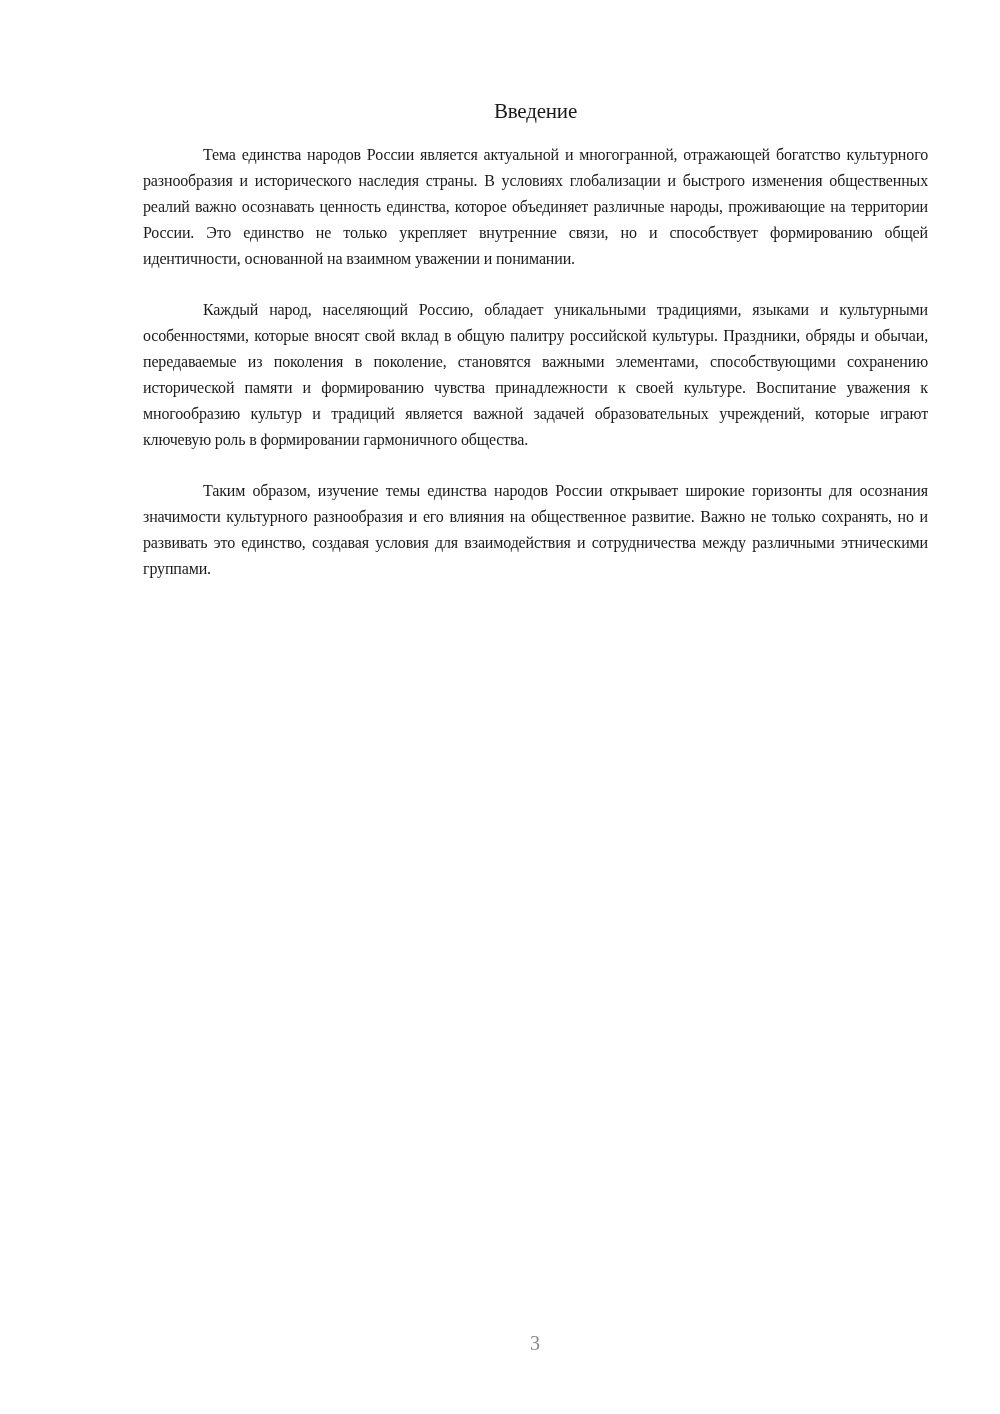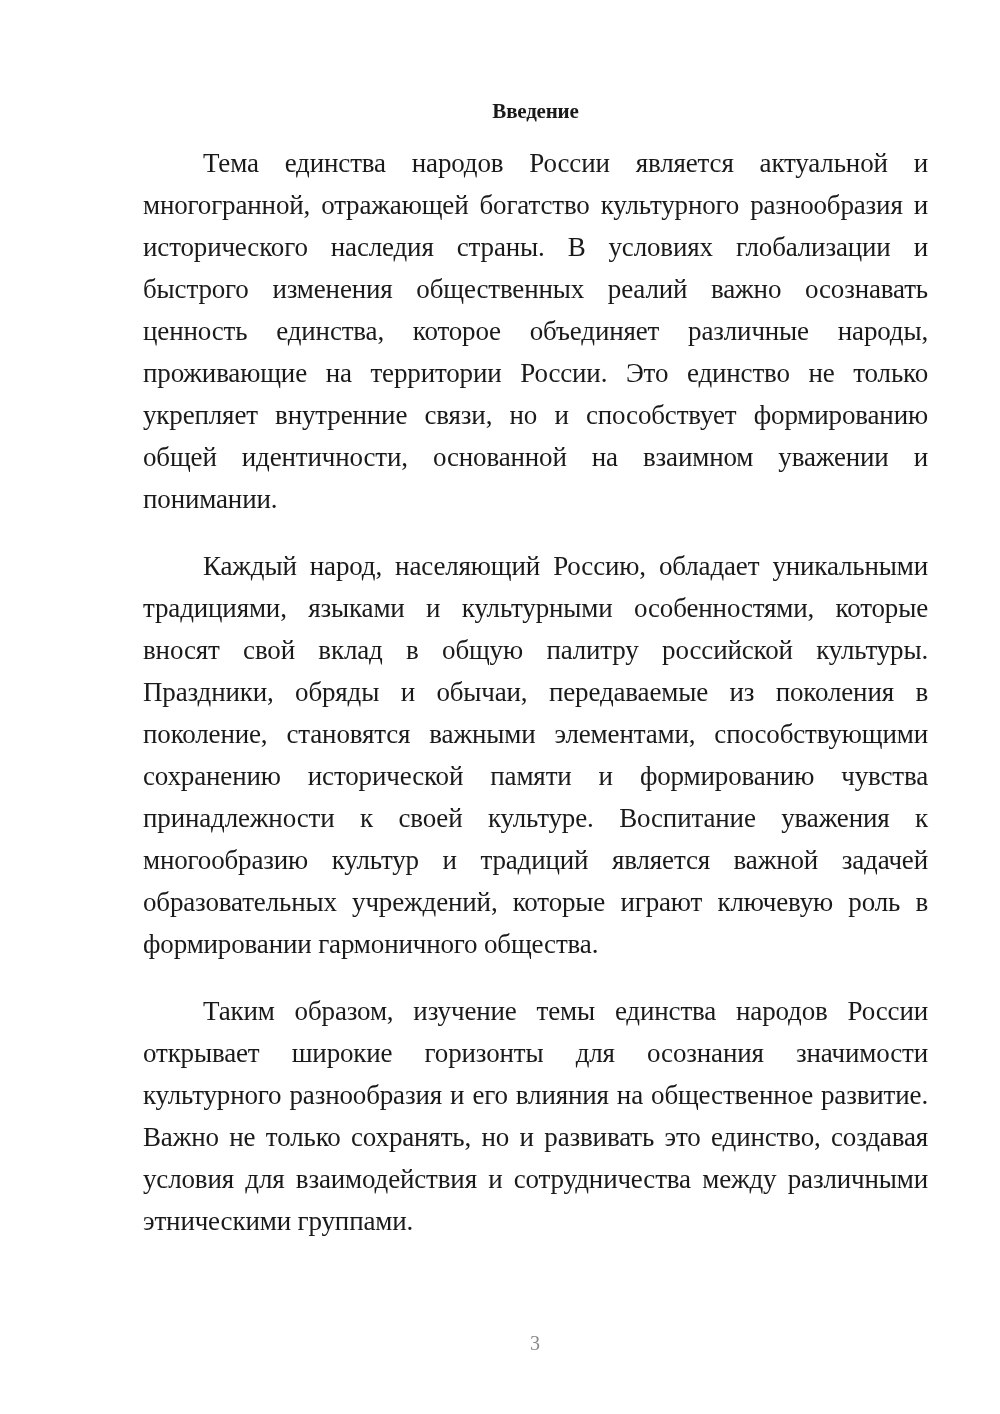--- a/index.html
+++ b/index.html
@@ -16,30 +16,30 @@
       color: #1a1a1a;
     }
     .page {
       position: absolute;
       left: 143px;
       top: 96px;
       width: 785px;
     }
     .heading {
       text-align: center;
-      font-weight: bold;
+      font-weight: normal;
       font-size: 21px;
       line-height: 30px;
       margin: 0 0 16px 0;
       padding-left: 0;
       letter-spacing: -0.2px;
     }
     .para {
-      font-size: 27px;
-      line-height: 42px;
+      font-size: 16px;
+      line-height: 26px;
       text-align: justify;
       text-indent: 60px;
       margin: 0 0 25px 0;
       letter-spacing: -0.15px;
       word-spacing: 0px;
     }
     .page-number {
       position: absolute;
       left: 0;
       width: 1070px;

